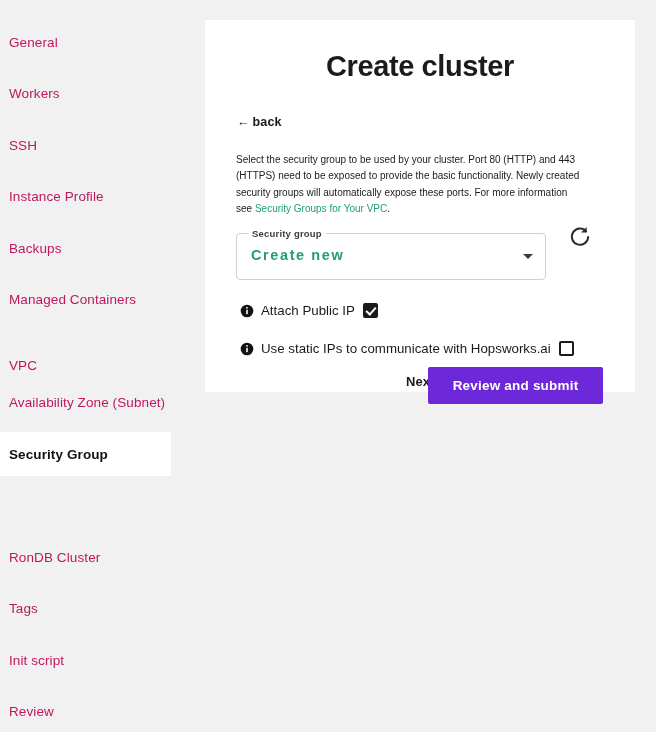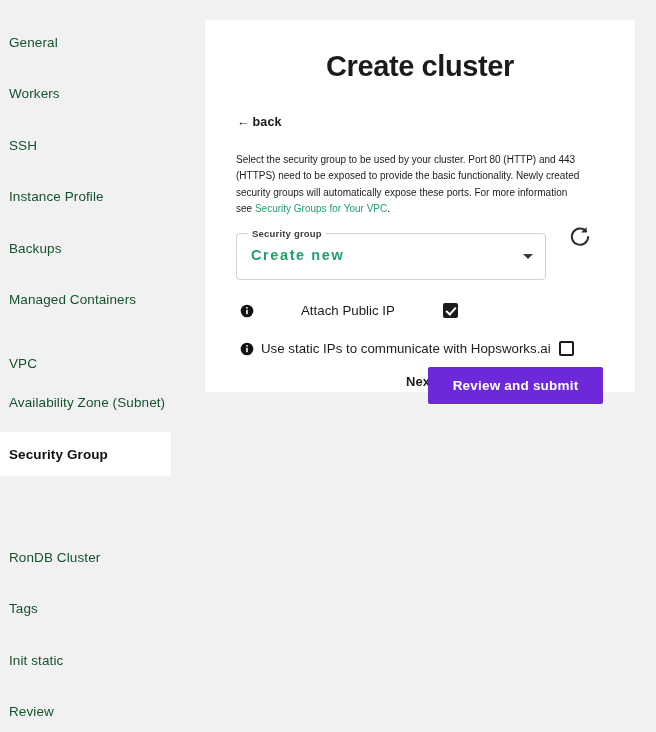--- a/index.html
+++ b/index.html
@@ -28,21 +28,21 @@
   .nav-item {
     position: absolute;
     left: 0;
     width: 171px;
     height: 44px;
     display: flex;
     align-items: center;
     box-sizing: border-box;
     padding-left: 9px;
     font-size: 13.5px;
-    color: #14532d;
+    color: #be185d;
     letter-spacing: 0.1px;
     cursor: pointer;
   }
   .nav-item.active {
     background: #ffffff;
     color: #111111;
     font-weight: bold;
   }
 
   
@@ -236,37 +236,37 @@
     </div>
     <div class="nav-item" style="top: 174px;">
       <span>Instance Profile</span>
     </div>
     <div class="nav-item" style="top: 226px;">
       <span>Backups</span>
     </div>
     <div class="nav-item" style="top: 277px;">
       <span>Managed Containers</span>
     </div>
-    <div class="nav-item" style="top: 327px; align-items: flex-end;">
+    <div class="nav-item" style="top: 343px;">
       <span>VPC</span>
     </div>
     <div class="nav-item" style="top: 380px;">
       <span>Availability Zone (Subnet)</span>
     </div>
     <div class="nav-item active" style="top: 432px;">
       <span>Security Group</span>
     </div>
     <div class="nav-item" style="top: 535px;">
       <span>RonDB Cluster</span>
     </div>
     <div class="nav-item" style="top: 586px;">
       <span>Tags</span>
     </div>
     <div class="nav-item" style="top: 638px;">
-      <span>Init static</span>
+      <span>Init script</span>
     </div>
     <div class="nav-item" style="top: 689px;">
       <span>Review</span>
     </div>
   </div>
 
 <div id="card">
 
   <div id="page-title">Create cluster</div>
 
@@ -279,21 +279,21 @@
   </div>
 
   <div id="select-wrap">
     <div id="select-box">
       <div id="select-legend">Security group</div>
       <div id="select-value">Create new</div>
       <div id="select-caret"></div>
     </div>
   </div>
 
-<div class="cb-row" style="top: 283px; left: 35px; gap: 40px;">
+<div class="cb-row" style="top: 283px; left: 35px;">
       <svg class="info-icon" viewBox="0 0 16 16">
         <circle cx="8" cy="8" r="7.2" fill="#121212"></circle>
         <rect x="7.1" y="6.6" width="1.8" height="5" fill="#ffffff"></rect>
         <circle cx="8" cy="4.4" r="1.05" fill="#ffffff"></circle>
       </svg>
       <span class="cb-label">Attach Public IP</span>
       <div class="checkbox checked"></div>
     </div>
     <div class="cb-row" style="top: 321px; left: 35px;">
       <svg class="info-icon" viewBox="0 0 16 16">

